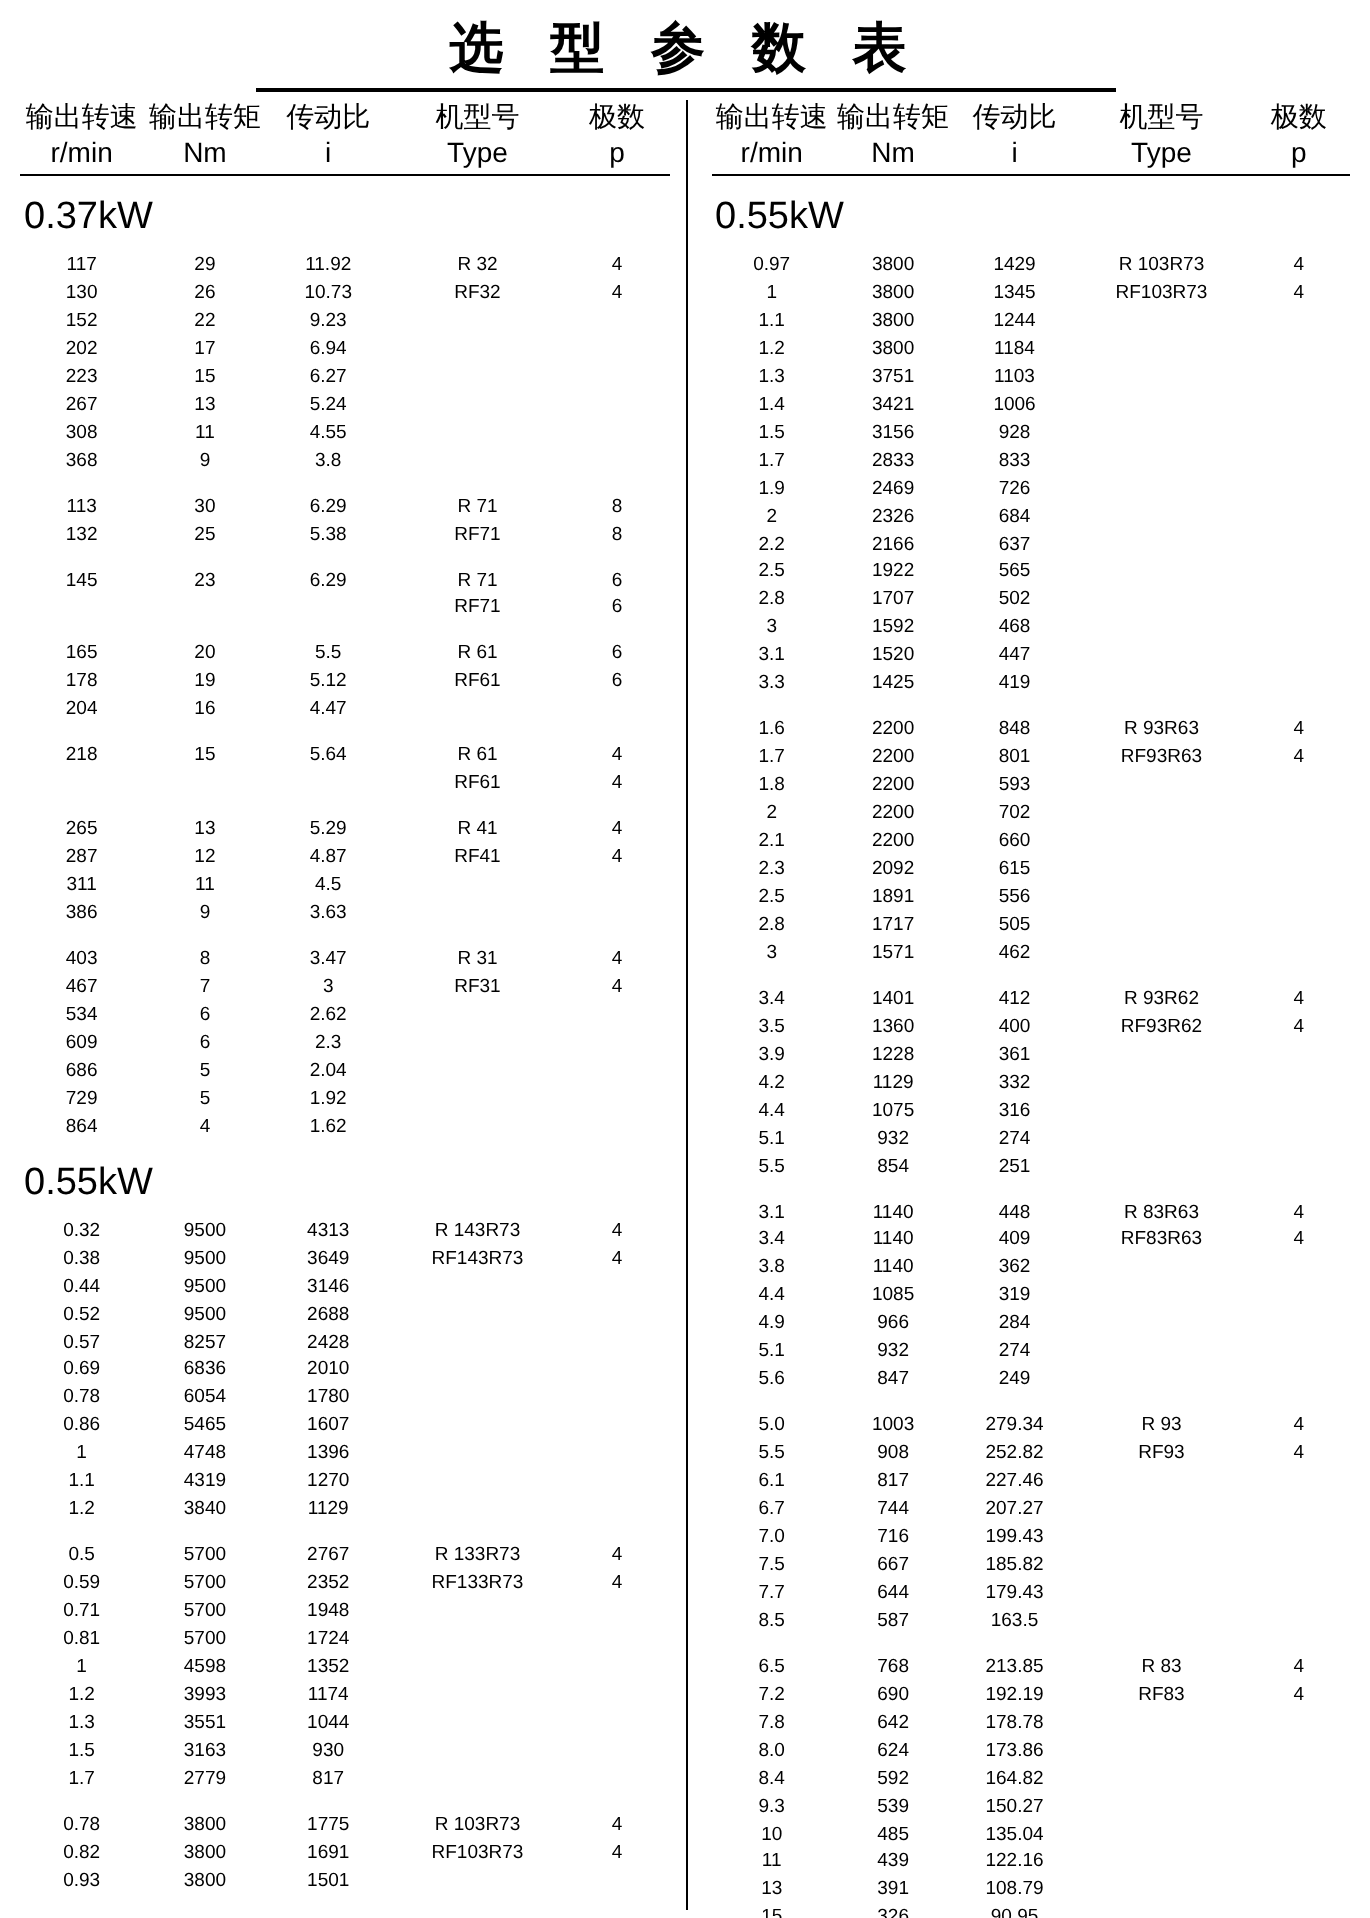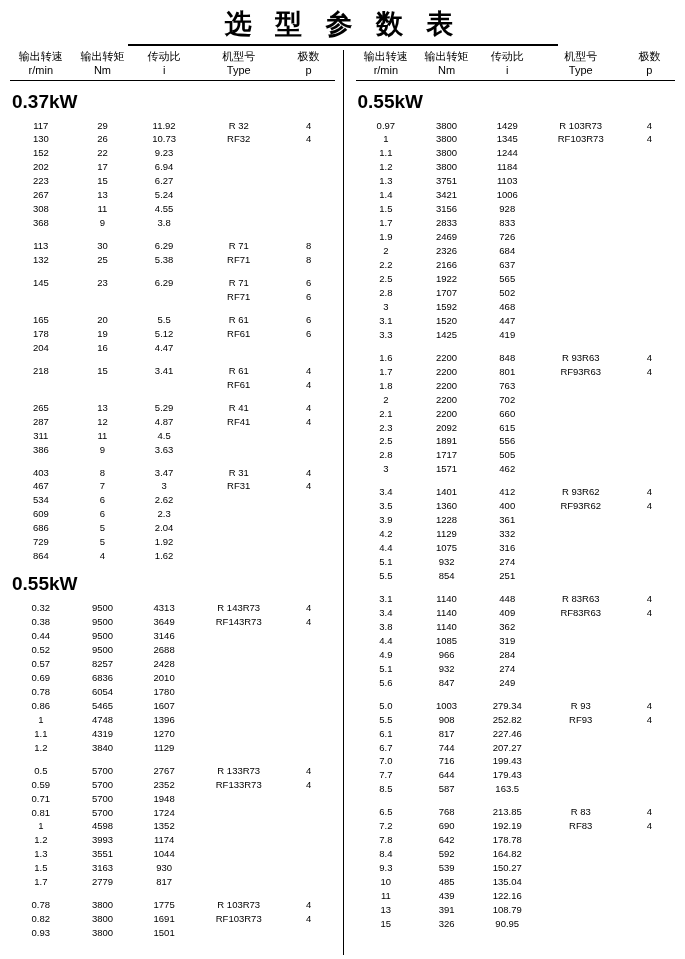--- a/index.html
+++ b/index.html
@@ -48,36 +48,36 @@
   .col-left {
     padding-right: 8px;
   }
   .col-right {
     padding-left: 12px;
     border-left: 1.5px solid #000;
   }
   table.hdr {
     width: 100%;
     border-collapse: collapse;
-    font-size: 11px;
+    font-size: 14px;
   }
   table.hdr th {
     font-weight: normal;
     text-align: center;
     padding: 0;
     line-height: 1.25;
   }
   .hdr-rule {
     border-bottom: 1.2px solid #000;
     margin-top: 2px;
     margin-bottom: 0;
   }
   .kw {
     font-size: 19px;
-    font-weight: bold;
+    font-weight: normal;
     margin: 10px 0 6px 2px;
     font-family: "Liberation Sans", sans-serif;
   }
   table.data {
     width: 100%;
     border-collapse: collapse;
     font-size: 9.5px;
   }
   table.data td {
     padding: 0;
@@ -269,21 +269,21 @@
                 <td class="c-ratio">4.47</td>
                 <td class="c-type">&nbsp;</td>
                 <td class="c-poles">&nbsp;</td>
               </tr>
               <tr class="spacer">
                 <td colspan="5"></td>
               </tr>
               <tr>
                 <td class="c-speed">218</td>
                 <td class="c-torque">15</td>
-                <td class="c-ratio">3.41</td>
+                <td class="c-ratio">5.64</td>
                 <td class="c-type">R 61</td>
                 <td class="c-poles">4</td>
               </tr>
               <tr>
                 <td class="c-speed">&nbsp;</td>
                 <td class="c-torque">&nbsp;</td>
                 <td class="c-ratio">&nbsp;</td>
                 <td class="c-type">RF61</td>
                 <td class="c-poles">4</td>
               </tr>
@@ -725,21 +725,21 @@
               <tr>
                 <td class="c-speed">1.7</td>
                 <td class="c-torque">2200</td>
                 <td class="c-ratio">801</td>
                 <td class="c-type">RF93R63</td>
                 <td class="c-poles">4</td>
               </tr>
               <tr>
                 <td class="c-speed">1.8</td>
                 <td class="c-torque">2200</td>
-                <td class="c-ratio">763</td>
+                <td class="c-ratio">593</td>
                 <td class="c-type">&nbsp;</td>
                 <td class="c-poles">&nbsp;</td>
               </tr>
               <tr>
                 <td class="c-speed">2</td>
                 <td class="c-torque">2200</td>
                 <td class="c-ratio">702</td>
                 <td class="c-type">&nbsp;</td>
                 <td class="c-poles">&nbsp;</td>
               </tr>
@@ -914,20 +914,27 @@
                 <td class="c-poles">&nbsp;</td>
               </tr>
               <tr>
                 <td class="c-speed">7.0</td>
                 <td class="c-torque">716</td>
                 <td class="c-ratio">199.43</td>
                 <td class="c-type">&nbsp;</td>
                 <td class="c-poles">&nbsp;</td>
               </tr>
               <tr>
+                <td class="c-speed">7.5</td>
+                <td class="c-torque">667</td>
+                <td class="c-ratio">185.82</td>
+                <td class="c-type">&nbsp;</td>
+                <td class="c-poles">&nbsp;</td>
+              </tr>
+              <tr>
                 <td class="c-speed">7.7</td>
                 <td class="c-torque">644</td>
                 <td class="c-ratio">179.43</td>
                 <td class="c-type">&nbsp;</td>
                 <td class="c-poles">&nbsp;</td>
               </tr>
               <tr>
                 <td class="c-speed">8.5</td>
                 <td class="c-torque">587</td>
                 <td class="c-ratio">163.5</td>
@@ -948,20 +955,27 @@
                 <td class="c-speed">7.2</td>
                 <td class="c-torque">690</td>
                 <td class="c-ratio">192.19</td>
                 <td class="c-type">RF83</td>
                 <td class="c-poles">4</td>
               </tr>
               <tr>
                 <td class="c-speed">7.8</td>
                 <td class="c-torque">642</td>
                 <td class="c-ratio">178.78</td>
+                <td class="c-type">&nbsp;</td>
+                <td class="c-poles">&nbsp;</td>
+              </tr>
+              <tr>
+                <td class="c-speed">8.0</td>
+                <td class="c-torque">624</td>
+                <td class="c-ratio">173.86</td>
                 <td class="c-type">&nbsp;</td>
                 <td class="c-poles">&nbsp;</td>
               </tr>
               <tr>
                 <td class="c-speed">8.4</td>
                 <td class="c-torque">592</td>
                 <td class="c-ratio">164.82</td>
                 <td class="c-type">&nbsp;</td>
                 <td class="c-poles">&nbsp;</td>
               </tr>

